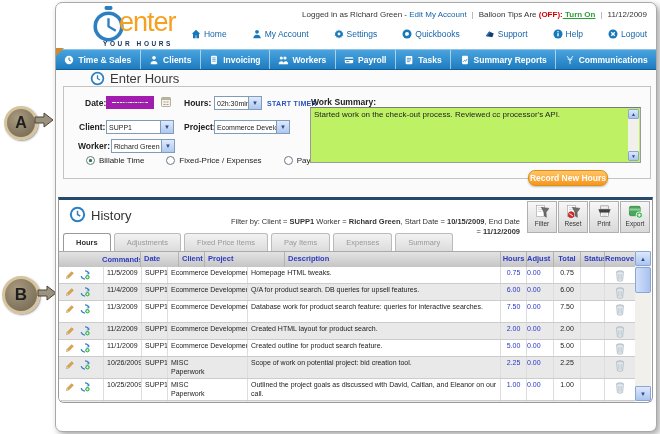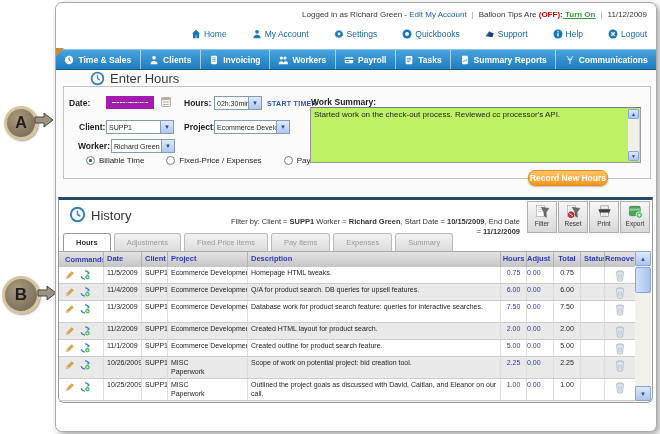--- a/index.html
+++ b/index.html
@@ -133,20 +133,32 @@
   <div class="badge" id="badge-b">B</div>
   <span class="badge-arrow icn" style="left:37px;top:285px;">
     <svg viewBox="0 0 20 16">
         <path d="M1 5h9V1l9 7-9 7v-4H1z" fill="#9c937f" stroke="#4a4538" stroke-width="1"></path>
       </svg>
   </span>
 
   <div id="frame">
 
     <div id="app-header">
+      <div id="logo">
+        <span class="icn logo-clock">
+          <svg viewBox="0 0 36 38">
+              <rect x="14" y="0" width="8" height="4" rx="1.5" fill="#2d7fc1"></rect>
+          <circle cx="18" cy="21" r="15.5" fill="#2d7fc1"></circle>
+              <circle cx="18" cy="21" r="11.8" fill="#fff"></circle>
+          <path d="M18 12.5V21l7.5 4.5" stroke="#2d7fc1" stroke-width="2.4" fill="none"></path>
+            </svg>
+        </span>
+        <span class="logo-word">enter</span>
+        <span class="logo-tag">YOUR HOURS</span>
+      </div>
       <div id="login-line"><span>Logged in as Richard Green - </span><span class="lnk">Edit My Account</span><span class="sep">|</span><span>Balloon Tips Are </span><span class="off">(OFF):</span><span class="on"> Turn On</span><span class="sep">|</span><span>11/12/2009</span></div>
       <div id="top-menu">
           <span class="menu-item">
             <span class="icn" style="width: 10px; height: 10px;">
               <svg viewBox="0 0 12 12">
                 <path d="M6 1L1 5.6h1.4V11h3.2V7.6h0.8V11h3.2V5.6H11z" fill="#1878bc"></path>
               </svg>
             </span>
             <span>Home</span>
           </span>
@@ -293,21 +305,21 @@
         <span class="icn">
           <svg viewBox="0 0 16 16">
               <circle cx="8" cy="8" r="7.2" fill="#2d7fc1"></circle>
               <circle cx="8" cy="8" r="5.3" fill="#fff"></circle>
           <path d="M8 4.5V8l2.6 1.6" stroke="#2d7fc1" stroke-width="1.4" fill="none"></path>
             </svg>
         </span>
         <span id="eh-title">Enter Hours</span>
       </div>
 
-      <span class="fld" style="left:13px;top:28px;">Date:</span>
+      <span class="fld" style="left:29px;top:28px;">Date:</span>
       <input class="xp-input" style="left: 50px; top: 26px; width: 48px;" value="11/9/2009">
       <span class="icn" id="cal-ic">
         <svg viewBox="0 0 12 12">
             <rect x="1.5" y="1.5" width="9" height="9" rx="1" fill="#f7f3ea" stroke="#98917f" stroke-width="0.7"></rect>
         <rect x="1.5" y="1.5" width="9" height="2.4" rx="1" fill="#b8b29e"></rect>
             <path d="M3.5 6h2M6.5 6h2M3.5 8.5h2M6.5 8.5h2" stroke="#8a8474" stroke-width="0.8"></path>
           </svg>
       </span>
       <span class="fld" style="left:128px;top:28px;">Hours:</span>
       <div class="xp-select" style="left:158px;top:26px;width:48px;">
@@ -419,21 +431,21 @@
           <div class="hist-tab active">Hours</div>
           <div class="hist-tab">Adjustments</div>
           <div class="hist-tab">Fixed Price Items</div>
           <div class="hist-tab">Pay Items</div>
           <div class="hist-tab">Expenses</div>
           <div class="hist-tab">Summary</div>
         </div>
 
       <div id="tbl">
         <div id="thead">
-            <div class="th c-commands" style="display: block;">Commands</div>
+            <div class="th c-commands" style="display: block; margin-left: 37px;">Commands</div>
             <div class="th c-date" style="display: block;">Date</div>
             <div class="th c-client" style="display: block;">Client</div>
             <div class="th c-project" style="display: block;">Project</div>
             <div class="th c-desc" style="display: block;">Description</div>
             <div class="th c-hours" style="display: block;">Hours</div>
             <div class="th c-adjust" style="display: block;">Adjust</div>
             <div class="th c-total" style="display: block;">Total</div>
             <div class="th c-status" style="display: block;">Status</div>
             <div class="th c-remove" style="display: block;">Remove</div>
           </div>

